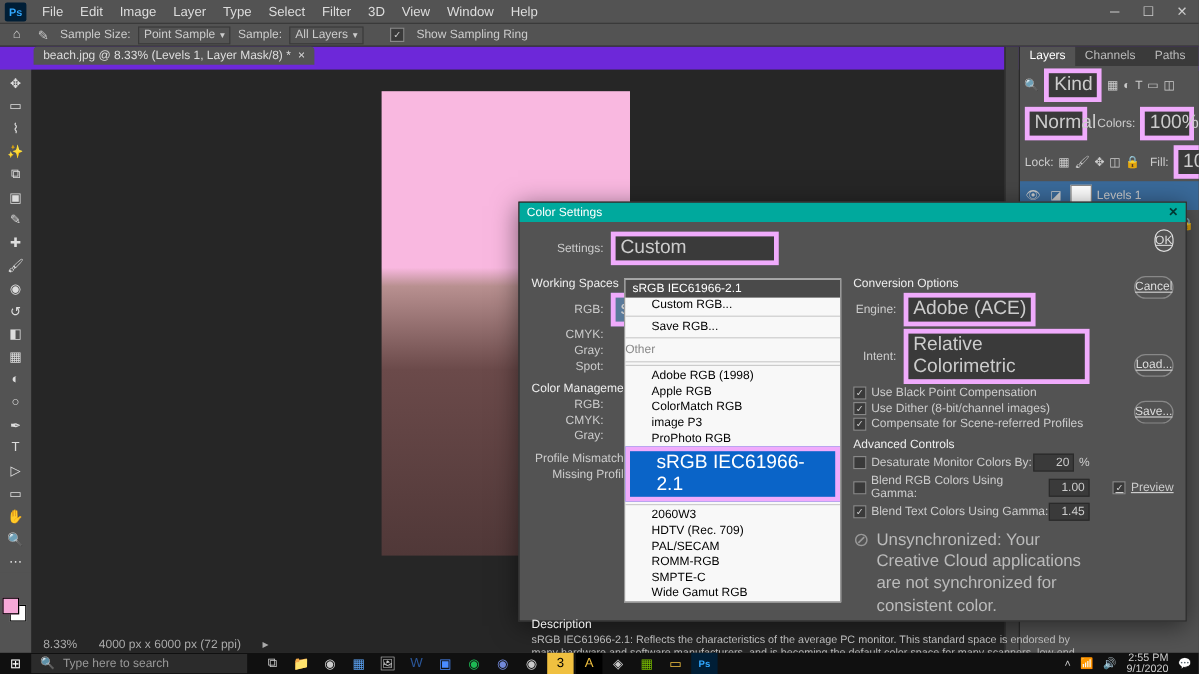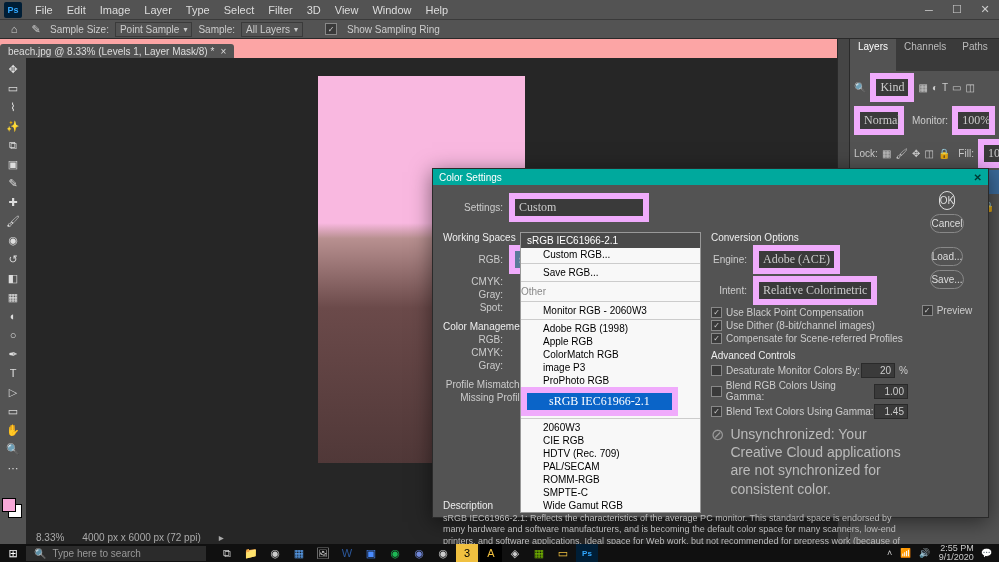--- a/index.html
+++ b/index.html
@@ -8,50 +8,50 @@
   .menubar .ps { width: 18px; height: 16px; background: #001e36; color: #31a8ff; font-weight: bold; font-size: 9px; display: flex; align-items: center; justify-content: center; border-radius: 2px; margin-right: 6px; }
   .menubar .item { padding: 0 7px; color: #ddd; cursor: default; }
   .window-controls { position: absolute; top: 0; right: 0; height: 19px; display: flex; }
   .window-controls div { width: 28px; display: flex; align-items: center; justify-content: center; color: #ccc; }
   .options-bar { height: 20px; background: #535353; border-top: 1px solid #3a3a3a; border-bottom: 1px solid #2a2a2a; display: flex; align-items: center; padding: 0 6px; gap: 6px; }
   .options-bar .ico { width: 16px; height: 16px; display:flex; align-items:center; justify-content:center; color:#ccc; }
   .options-bar label { font-size: 10px; color:#ccc; }
   .dropdown { background:#535353; border:1px solid #3a3a3a; color:#ccc; font-size:10px; padding:1px 4px; display:inline-flex; align-items:center; }
   .dropdown::after { content:"▾"; margin-left:4px; font-size:8px; }
   .check { width:12px;height:12px;border:1px solid #888;background:#3a3a3a;display:inline-flex;align-items:center;justify-content:center;font-size:8px;color:#ccc;margin-right:4px;}
-  .doc-tab-row { height: 20px; background:#fca5a5; display:flex; align-items:flex-end; }
+  .doc-tab-row { height: 20px; background:#6d28d9; display:flex; align-items:flex-start; padding-left:28px;}
   .doc-tab { background:#535353; padding:2px 8px; font-size:10px; color:#ddd; display:flex; align-items:center; gap:6px; border-top-left-radius:3px;border-top-right-radius:3px;}
   .tools { position:absolute; left:0; top:58px; width:26px; background:#535353; display:flex; flex-direction:column; align-items:center; padding-top:2px; gap:1px;}
   .tool { width:22px; height:18px; display:flex; align-items:center; justify-content:center; color:#ddd; font-size:11px;}
   .canvas-area { position:absolute; left:26px; top:58px; right:150px; bottom:32px; background:#262626;}
   .canvas-img { position:absolute; left:292px; top:18px; width:207px; height:387px; background:linear-gradient(to bottom, #f9b8e0 0%, #f9b8e0 38%, #b89090 42%, #6b4a4a 60%, #503838 100%);}
   .status-bar { position:absolute; left:26px; bottom:18px; right:150px; height:14px; background:#262626; color:#aaa; font-size:10px; display:flex; align-items:center; gap:18px; padding-left:10px;}
   .right-panel { position:absolute; right:0; top:39px; width:150px; bottom:18px; background:#535353; border-left:1px solid #2a2a2a; display:flex; flex-direction:column;}
-  .panel-tabs { display:flex; height:32px; background:#3a3a3a; font-size:10px;}
+  .panel-tabs { display:flex; height:16px; background:#3a3a3a; font-size:10px;}
   .panel-tabs div { padding:2px 8px; color:#bbb;}
   .panel-tabs .active { background:#535353; color:#fff;}
   .panel-row { display:flex; align-items:center; padding:2px 4px; font-size:10px; gap:4px;}
   .layer-row { display:flex; align-items:center; padding:2px 4px; font-size:10px; gap:4px; height:24px;}
   .thumb { width:18px;height:18px; border:1px solid #888; background:#fff;}
   .thumb.mask { background:#fff;}
   .thumb.pink { background:linear-gradient(to bottom,#f9b8e0,#6b4a4a);}
   .eye { width:14px; text-align:center;}
   .dialog { position:absolute; left:432px; top:168px; width:557px; height:350px; background:#535353; border:1px solid #2a2a2a; box-shadow:0 4px 20px rgba(0,0,0,0.5);}
   .dialog-title { height:16px; background:#00a99d; color:#fff; font-size:10px; display:flex; align-items:center; padding:0 6px; justify-content:space-between;}
   .dialog-title .x { color:#003833; font-weight:bold;}
   .dialog-body { padding:6px 10px; display:flex; gap:8px; height:calc(100% - 16px);}
   .dcol-left { flex:1; display:flex; flex-direction:column; gap:2px;}
-  .dcol-right { width:62px; display:flex; flex-direction:column; gap:4px; align-items:center;}
+  .dcol-right { width:62px; display:flex; flex-direction:column; gap:20px; align-items:flex-end;text-decoration:underline;}
   .dlg-btn { background:#535353; border:1px solid #888; border-radius:10px; color:#ddd; font-size:10px; padding:3px 0; text-align:center;}
   .dlg-btn.primary { border:1px solid #ddd;}
   .fieldset-label { color:#eee; font-size:10px; margin-top:4px;}
   .form-row { display:flex; align-items:center; font-size:10px; margin-top:2px;}
   .form-row .lbl { width:66px; text-align:right; padding-right:6px; color:#ccc;}
   .form-row .val { flex:1; }
-  .sel { background:#3a3a3a; border:6px solid #f0abfc; padding:1px 4px; color:#ccc; font-size:12px; display:inline-block; min-width:110px;font-family:Liberation Serif, serif;}
+  .sel { background:#3a3a3a; border:4px solid #f0abfc; padding:1px 4px; color:#ccc; font-size:16px; display:inline-block; min-width:110px;}
   .numbox { background:#3a3a3a; border:1px solid #2a2a2a; width:34px; text-align:right; padding:1px 3px; color:#ccc; font-size:10px;}
   .open-dropdown { position:absolute; left:520px; top:232px; width:181px; background:#f8f8f8; border:1px solid #999; color:#000; font-size:10px; z-index:10; max-height:285px; overflow:hidden;}
   .open-dropdown .hdr { background:#4a4a4a; color:#fff; padding:2px 6px;}
   .open-dropdown .grp { color:#888; padding:2px 0;}
   .open-dropdown .opt { padding:1px 22px;}
   .open-dropdown .opt.sel { background:#0a64c8; color:#fff;}
   .open-dropdown hr { border:none; border-top:1px solid #ccc; margin:2px 0;}
   .taskbar { position:absolute; left:0; right:0; bottom:0; height:18px; background:#101010; display:flex; align-items:center;}
   .taskbar .start { width:26px; text-align:center; color:#fff;}
   .taskbar .search { flex:0 0 180px; background:#2b2b2b; color:#999; font-size:10px; padding:2px 8px; display:flex; align-items:center; gap:6px;}
@@ -159,21 +159,21 @@
     <span class="sel" style="min-width:30px">Kind</span>
     <span>▦</span>
     <span>◐</span>
     <span>T</span>
     <span>▭</span>
     <span>◫</span>
   </div>
   <div class="panel-row">
     <span class="sel" style="min-width:50px">Normal</span>
     <span style="flex:1"></span>
-    <span>Monitor:</span>
+    <span>Colors:</span>
     <span class="sel" style="min-width:28px">100%</span>
   </div>
   <div class="panel-row">
     <span>Lock:</span>
     <span>▦</span>
     <span>🖌</span>
     <span>✥</span>
     <span>◫</span>
     <span>🔒</span>
     <span style="flex:1"></span>
@@ -319,31 +319,29 @@
 </div>
 
 <div class="open-dropdown">
   <div class="hdr">sRGB IEC61966-2.1</div>
   <div class="opt">Custom RGB...</div>
   <hr>
   <div class="opt">Save RGB...</div>
   <hr>
   <div class="grp">Other</div>
   <hr>
-  <div class="opt">Monitor RGB - 2060W3</div>
   <hr>
   <div class="opt">Adobe RGB (1998)</div>
   <div class="opt">Apple RGB</div>
   <div class="opt">ColorMatch RGB</div>
   <div class="opt">image P3</div>
   <div class="opt">ProPhoto RGB</div>
   <div class="opt sel">sRGB IEC61966-2.1</div>
   <hr>
   <div class="opt">2060W3</div>
-  <div class="opt">CIE RGB</div>
   <div class="opt">HDTV (Rec. 709)</div>
   <div class="opt">PAL/SECAM</div>
   <div class="opt">ROMM-RGB</div>
   <div class="opt">SMPTE-C</div>
   <div class="opt">Wide Gamut RGB</div>
   
   
 </div>
 
 <div class="taskbar">

